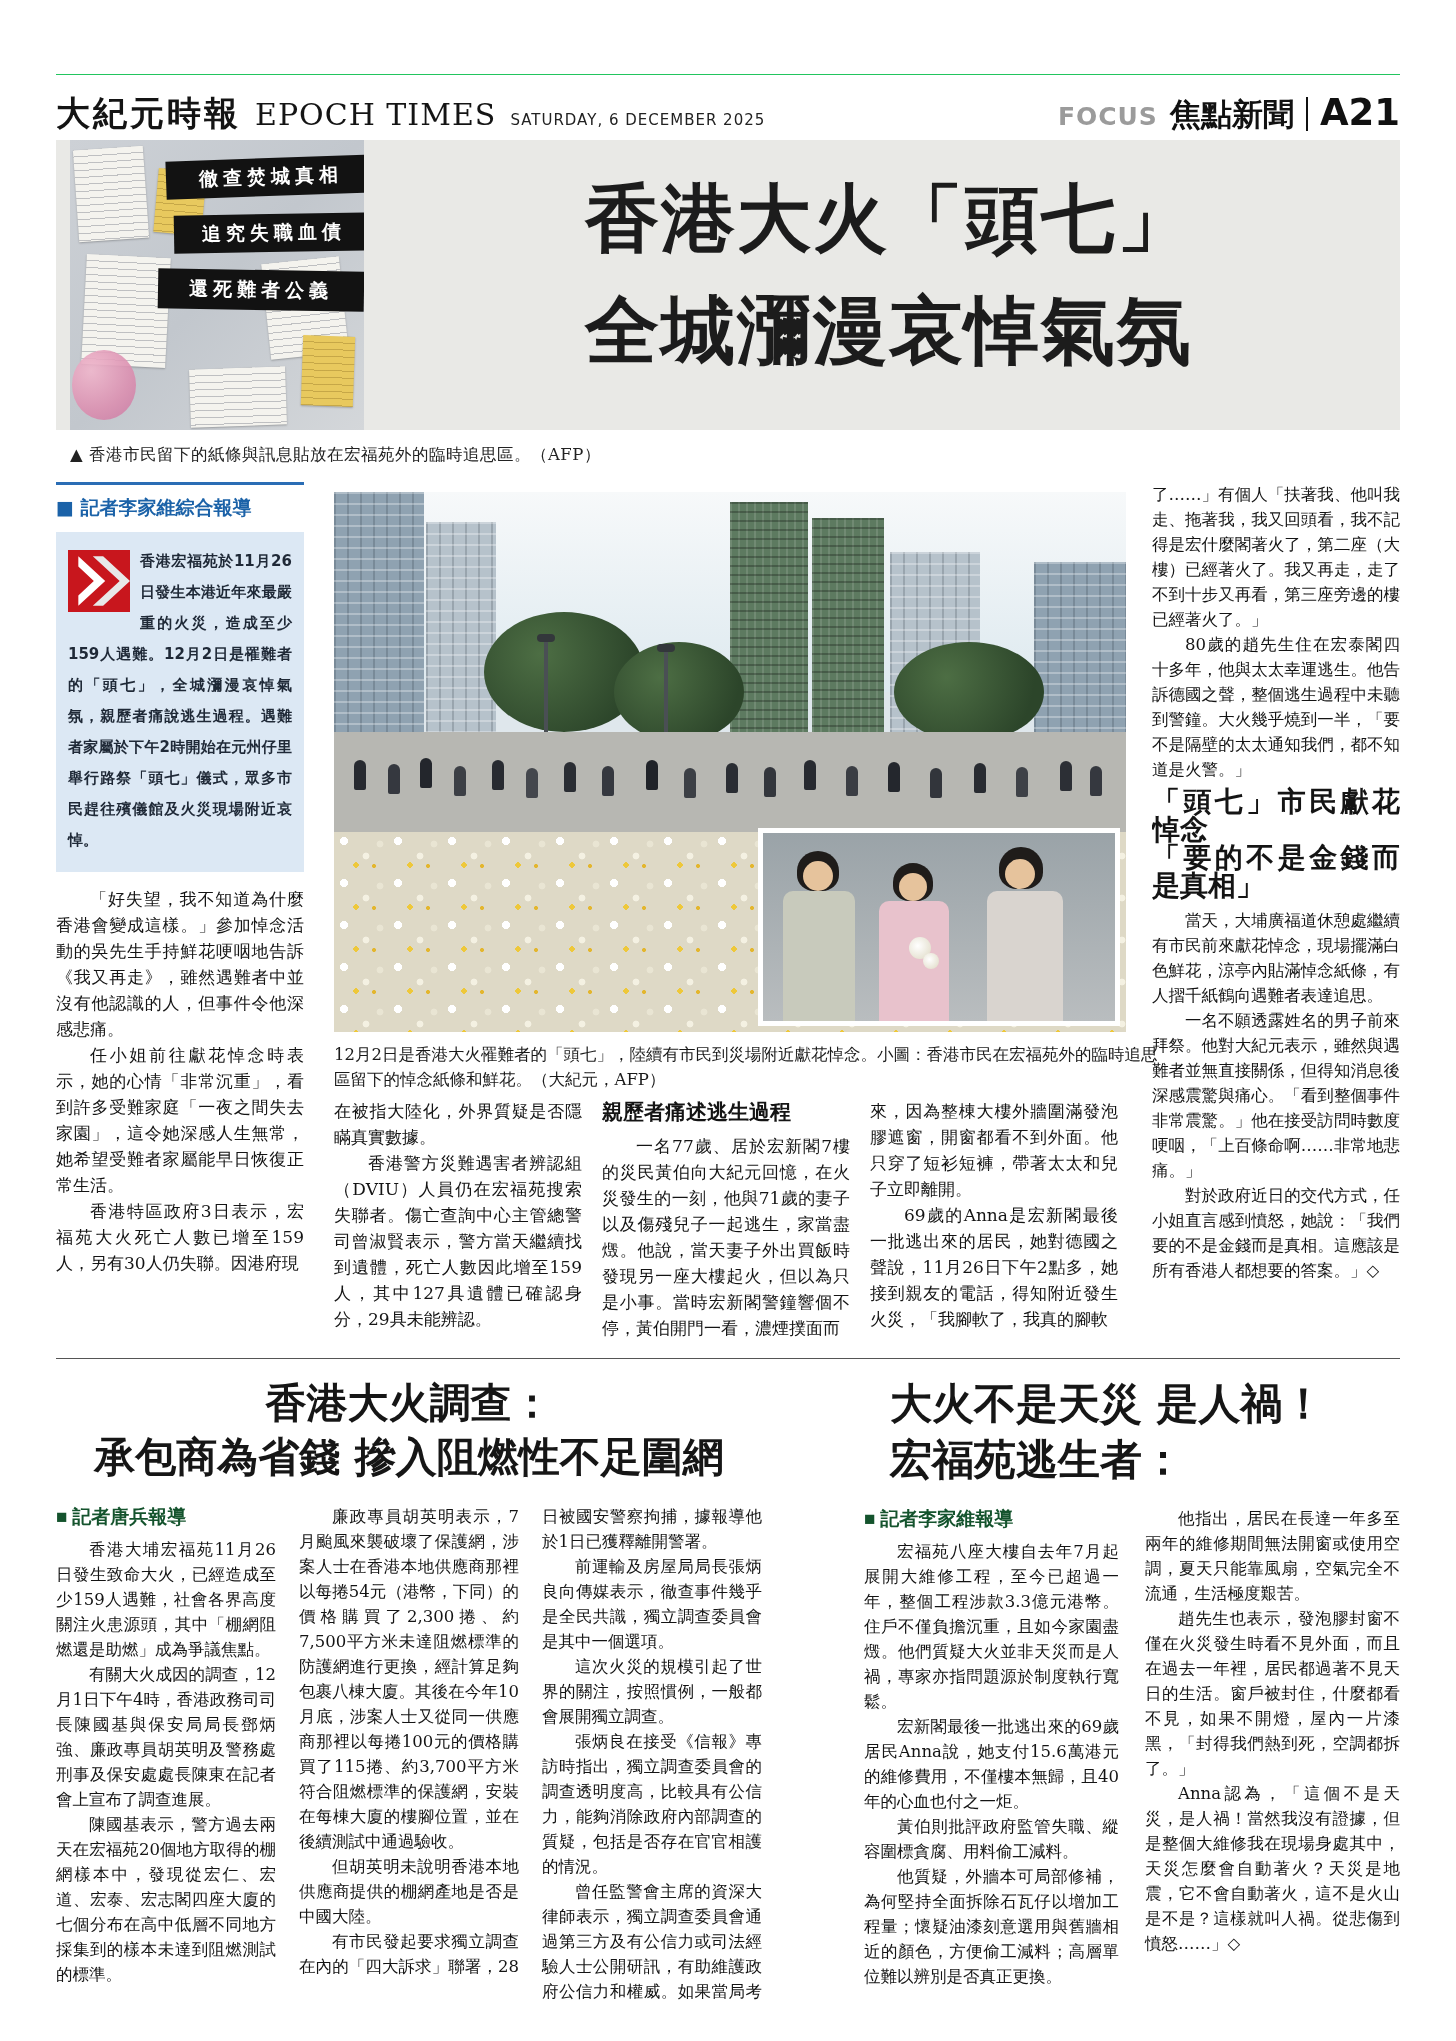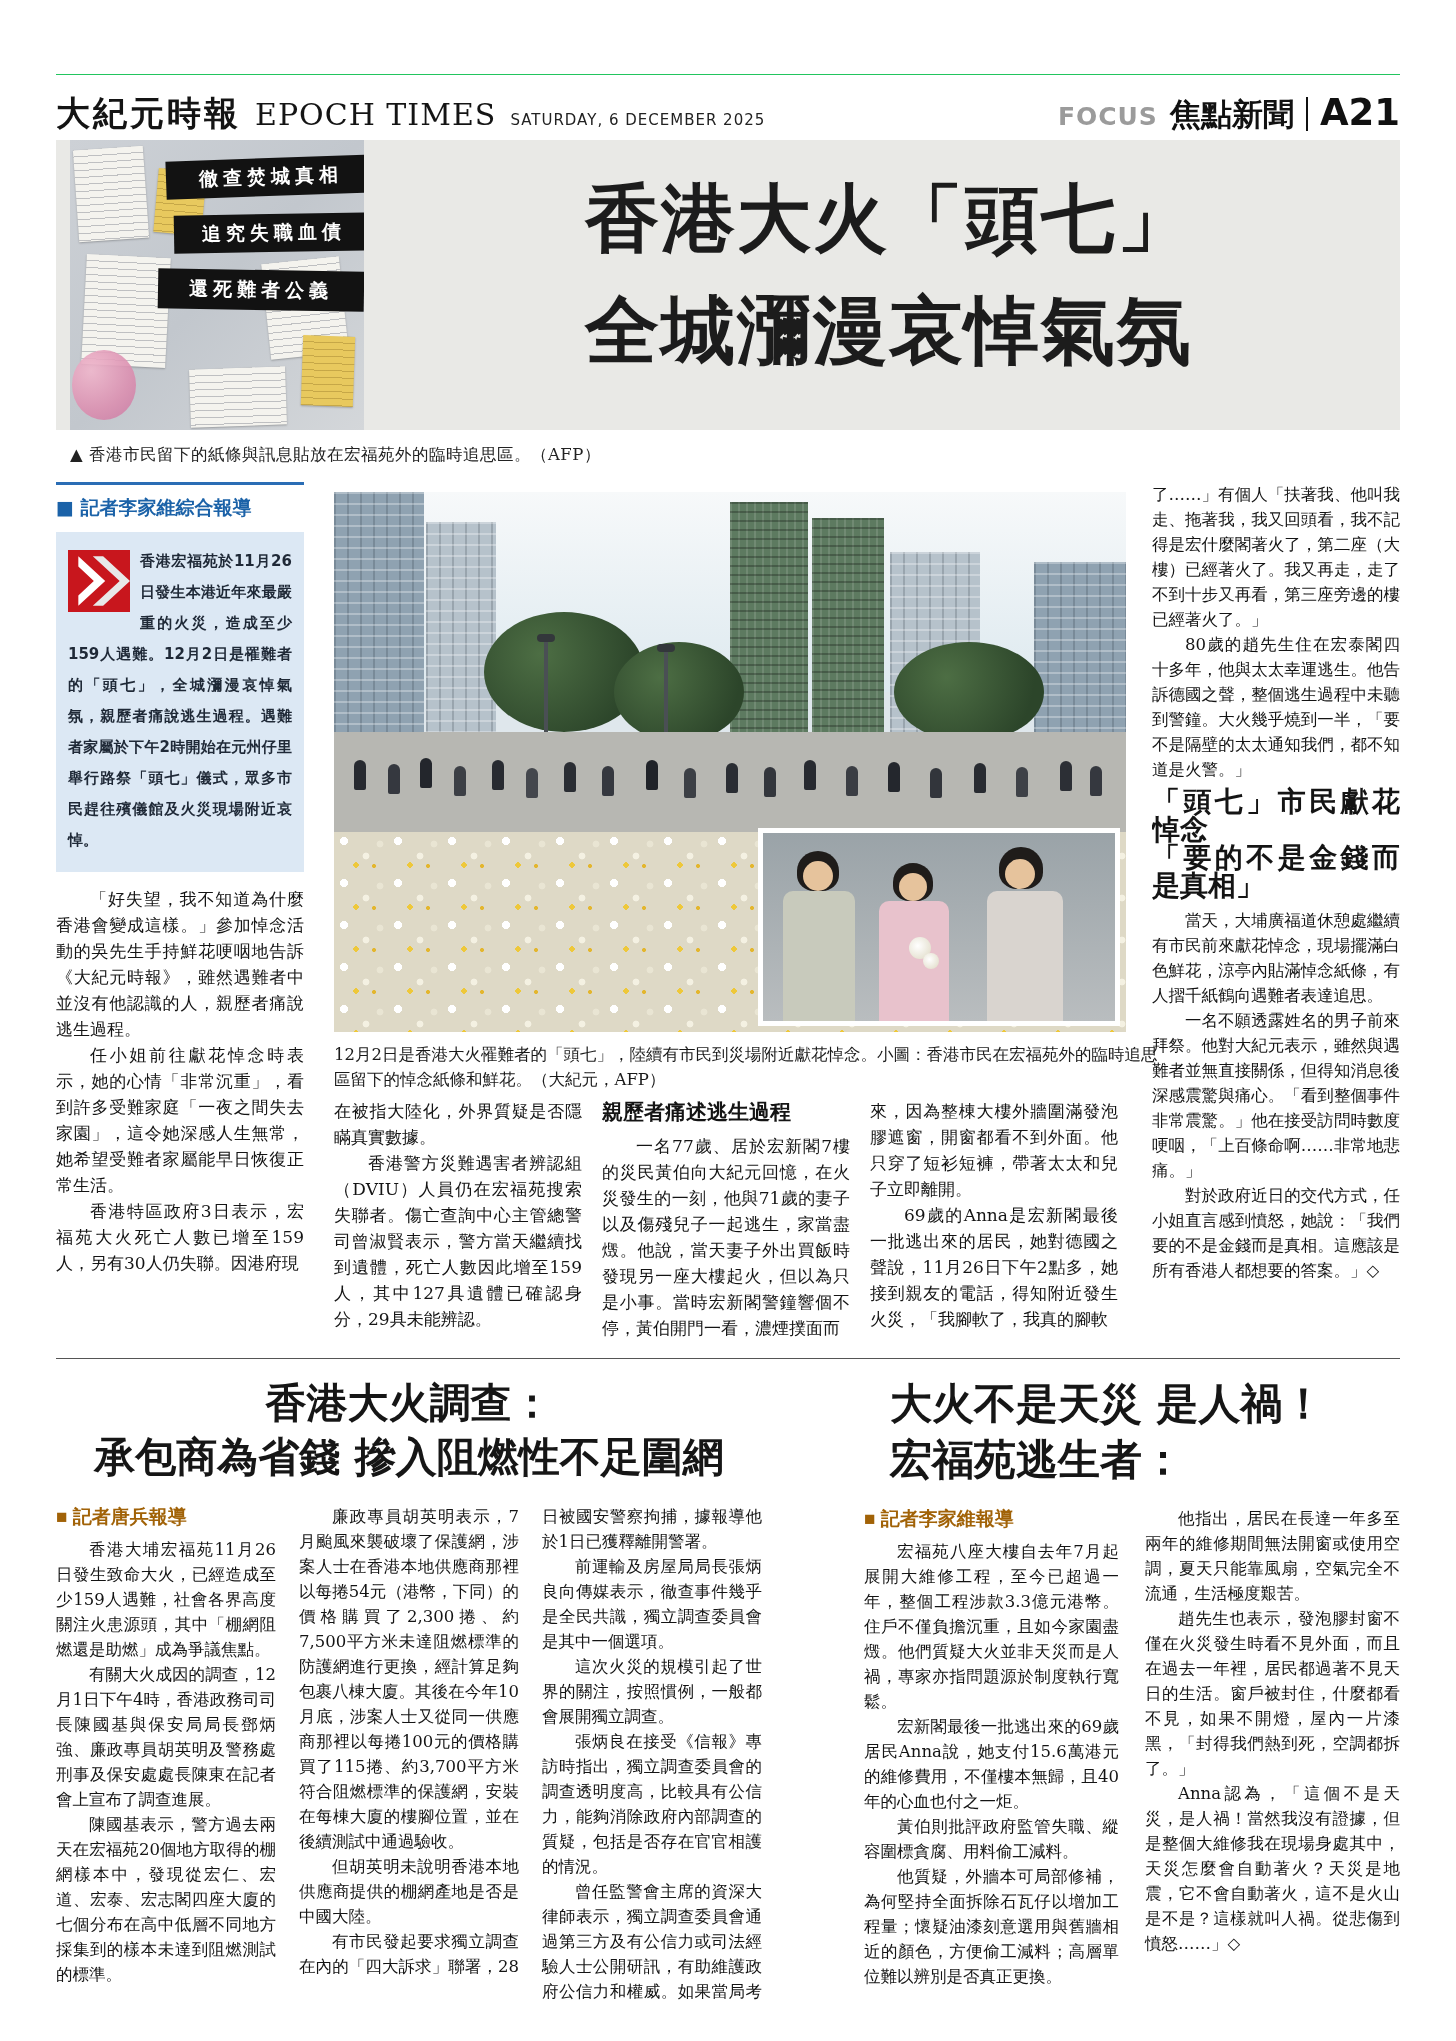--- a/index.html
+++ b/index.html
@@ -93,22 +93,22 @@
   .wflower{position:absolute;border-radius:50%;background:radial-gradient(circle at 40% 40%,#fff,#e4e0ce 80%);}
 
   
   .bottom-rule{position:absolute;left:56px;right:56px;top:1358px;border-top:1px solid #555;}
   .bottom{position:absolute;left:56px;top:1376px;width:1344px;height:648px;}
   .bl{position:absolute;left:0;top:0;width:706px;}
   .bl-h{text-align:center;font-family:"DejaVu Sans",sans-serif;font-weight:bold;color:#161616;
      font-size:41px;line-height:54px;margin:0 0 20px;}
   .cols3{column-count:3;column-gap:23px;height:520px;font-size:16.5px;line-height:25px;text-align:justify;overflow:hidden;}
   .cols3 p,.cols2 p{margin:0;text-indent:2em;}
-  .byline-bk{font-family:Liberation Sans, sans-serif;font-weight:bold;font-size:19px;
-     text-indent:0 !important;margin:0 0 8px !important;color:#a16207;}
+  .byline-bk{font-family:Liberation Serif, serif;font-weight:bold;font-size:19px;
+     text-indent:0 !important;margin:0 0 8px !important;color:#14532d;}
   .br{position:absolute;left:808px;top:0;width:536px;}
   .br-h{font-family:"DejaVu Sans",sans-serif;font-weight:bold;color:#161616;
      font-size:42px;line-height:56px;margin:0 0 18px;padding-left:26px;}
   .cols2{column-count:2;column-gap:26px;height:548px;font-size:16.5px;line-height:25px;text-align:justify;overflow:hidden;}
 </style>
 </head>
 <body>
 
 <div class="page">
 
@@ -152,21 +152,21 @@
       <div class="byline-blue">■ 記者李家維綜合報導</div>
       <div class="introbox">
         <svg class="arrow-ico" viewBox="0 0 60 60">
           <rect width="60" height="60" fill="#c8161d"></rect>
           <polygon points="10,6 36,30 10,54 10,44 25,30 10,16" fill="#ffffff"></polygon>
           <polygon points="24,6 50,30 24,54 34,54 60,30 34,6" fill="#e8e8e8"></polygon>
         </svg>
         <span>香港宏福苑於11月26日發生本港近年來最嚴重的火災，造成至少159人遇難。12月2日是罹難者的「頭七」，全城瀰漫哀悼氣氛，親歷者痛說逃生過程。遇難者家屬於下午2時開始在元州仔里舉行路祭「頭七」儀式，眾多市民趕往殯儀館及火災現場附近哀悼。</span>
       </div>
       <div>
-          <p>「好失望，我不知道為什麼香港會變成這樣。」參加悼念活動的吳先生手持鮮花哽咽地告訴《大紀元時報》，雖然遇難者中並沒有他認識的人，親歷者痛說逃生過程。</p>
+          <p>「好失望，我不知道為什麼香港會變成這樣。」參加悼念活動的吳先生手持鮮花哽咽地告訴《我又再走》，雖然遇難者中並沒有他認識的人，但事件令他深感悲痛。</p>
           <p>任小姐前往獻花悼念時表示，她的心情「非常沉重」，看到許多受難家庭「一夜之間失去家園」，這令她深感人生無常，她希望受難者家屬能早日恢復正常生活。</p>
           <p>香港特區政府3日表示，宏福苑大火死亡人數已增至159人，另有30人仍失聯。因港府現</p>
         </div>
     </div>
 
     <div class="photo">
       <div class="sky"></div>
       <div class="bldg" style="left:0;top:0;width:90px;height:300px;"></div>
       <div class="bldg light" style="left:92px;top:30px;width:70px;height:250px;"></div>
       <div class="bldg green" style="left:396px;top:10px;width:78px;height:280px;"></div>

